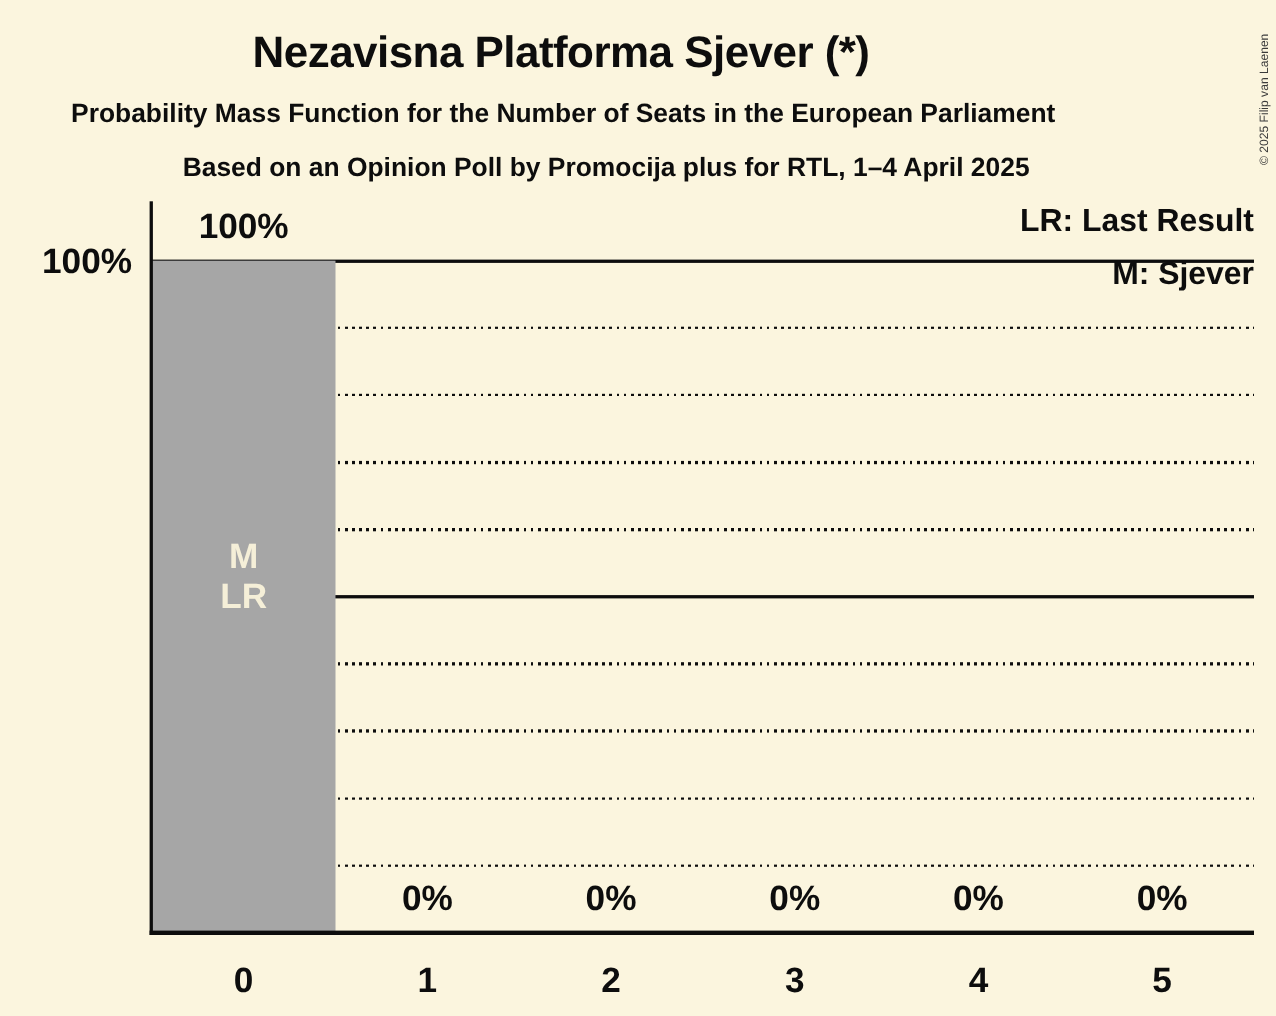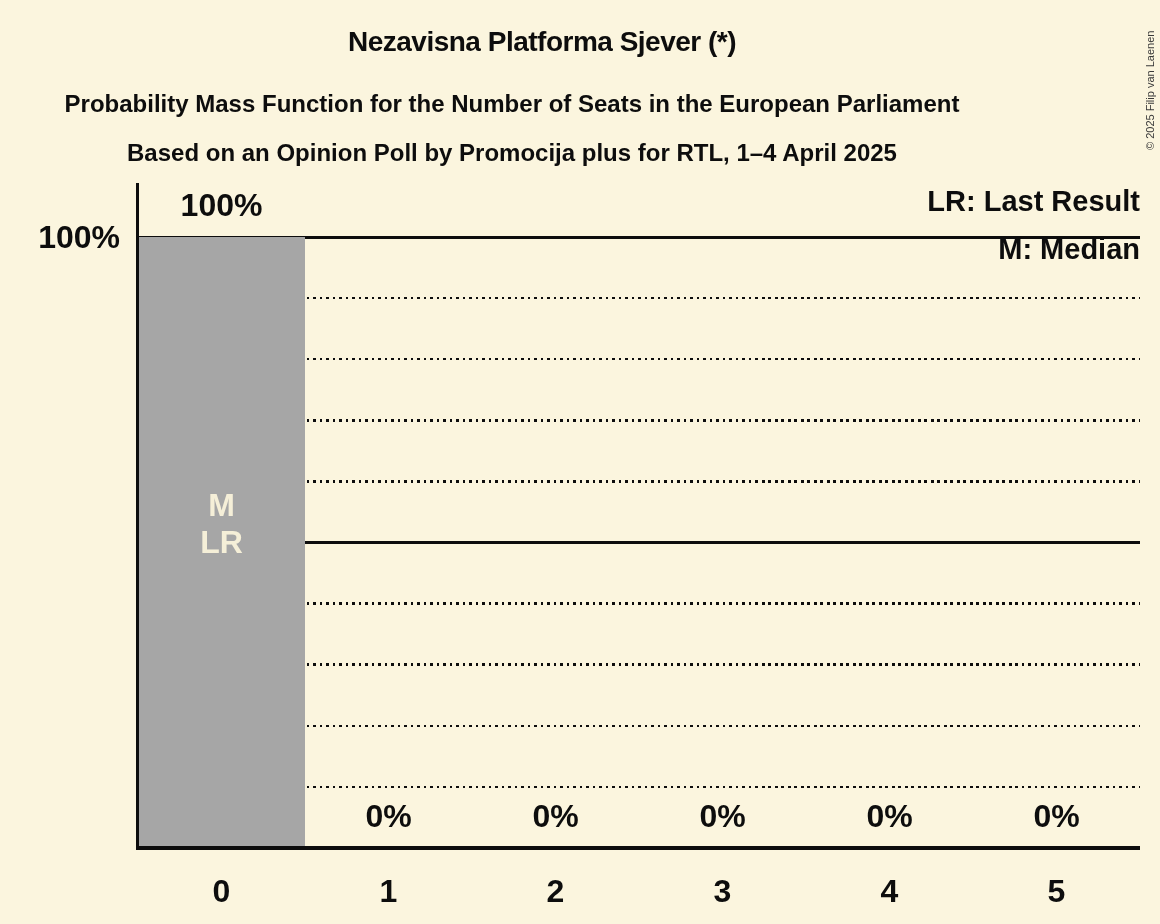--- a/index.html
+++ b/index.html
@@ -6,30 +6,29 @@
   body{font-family:"Liberation Sans", sans-serif;}
   .canvas{
     position:relative;
     width:1160px;height:924px;
     background:#FBF5DE;
     overflow:hidden;
     color:#0D0D0D;
   }
   .title{
     position:absolute;top:26px;left:0;width:1020px;
-    text-align:center;font-size:28px;font-weight:700;
+    text-align:center;font-size:40px;font-weight:700;
     letter-spacing:-0.5px;
-    margin-left:32px;
   }
   .subtitle{
     position:absolute;left:0;width:1024px;
     text-align:center;font-size:24px;font-weight:700;
   }
   .subtitle.s1{top:90px;}
-  .subtitle.s2{top:139px;}
+  .subtitle.s2{top:139px;padding-left:39px;}
   .legend-item{
     position:absolute;right:20px;
     font-size:29px;font-weight:700;text-align:right;
     line-height:32px;z-index:6;
   }
   .legend-item.lr{top:185px;}
   .legend-item.m{top:233px;}
   .copyright{
     position:absolute;left:1144px;top:150px;
     transform:rotate(-90deg);transform-origin:0 0;
@@ -81,21 +80,21 @@
 
 <div class="canvas">
 
   <div class="title">Nezavisna Platforma Sjever (*)</div>
   <div class="subtitle s1">Probability Mass Function for the Number of Seats in the European Parliament</div>
   <div class="subtitle s2">Based on an Opinion Poll by Promocija plus for RTL, 1–4 April 2025</div>
 
   <div class="copyright">© 2025 Filip van Laenen</div>
 
   <div class="legend-item lr">LR: Last Result</div>
-  <div class="legend-item m">M: Median</div>
+  <div class="legend-item m">M: Sjever</div>
 
   <div class="y-tick t100">100%</div>
 
   <div id="plot">
 
   <div class="gridline dotted" style="top: 785.65px;"></div>
       <div class="gridline dotted" style="top: 724.55px;"></div>
       <div class="gridline dotted" style="top: 663.45px;"></div>
       <div class="gridline dotted" style="top: 602.35px;"></div>
       <div class="gridline dotted" style="top: 480.15px;"></div>

